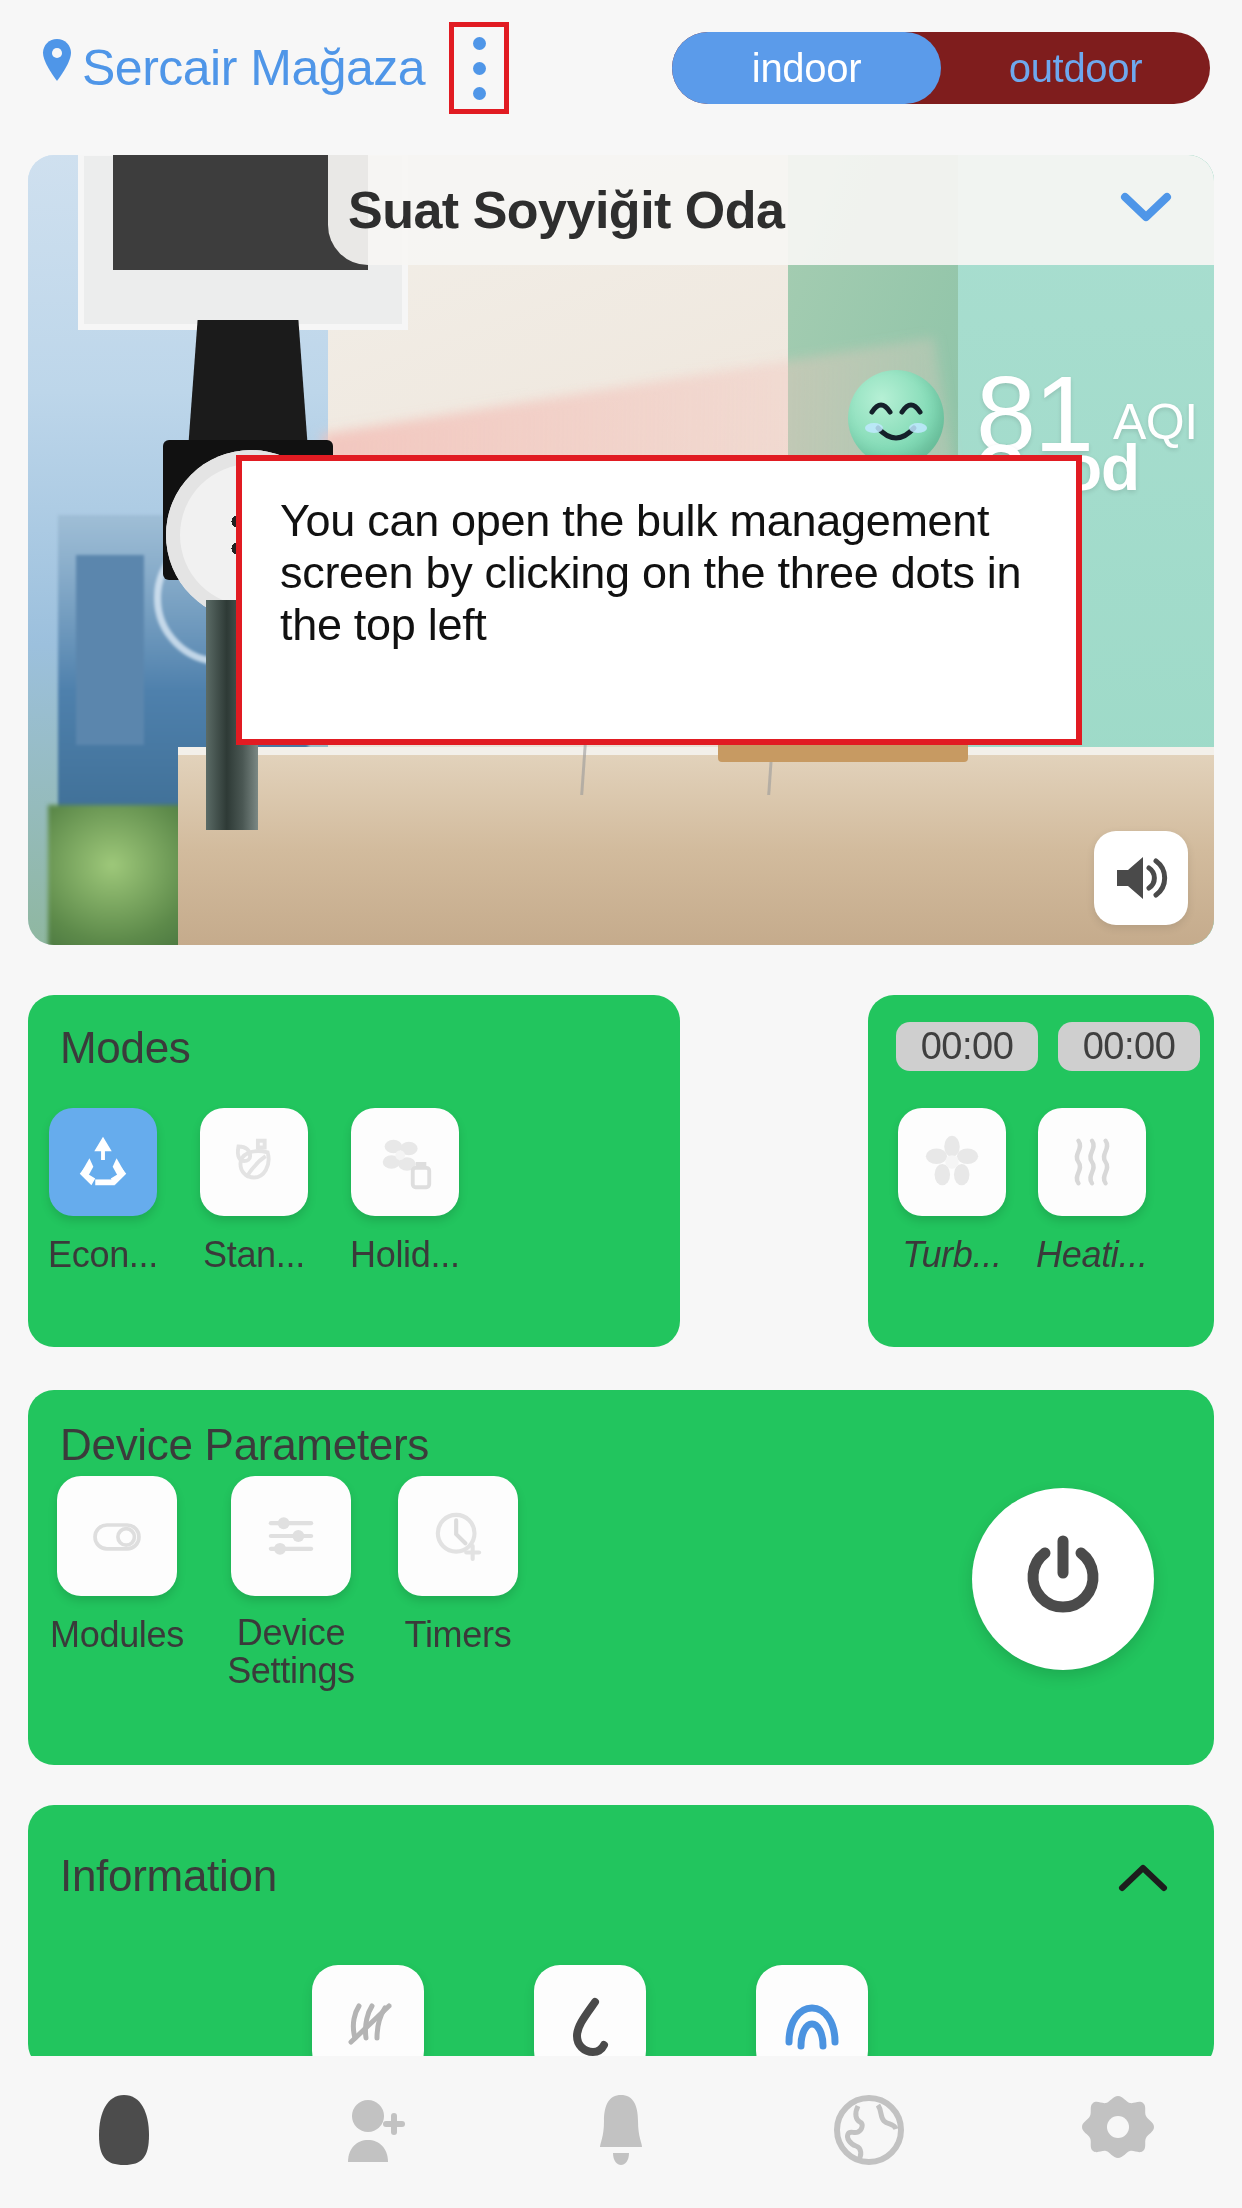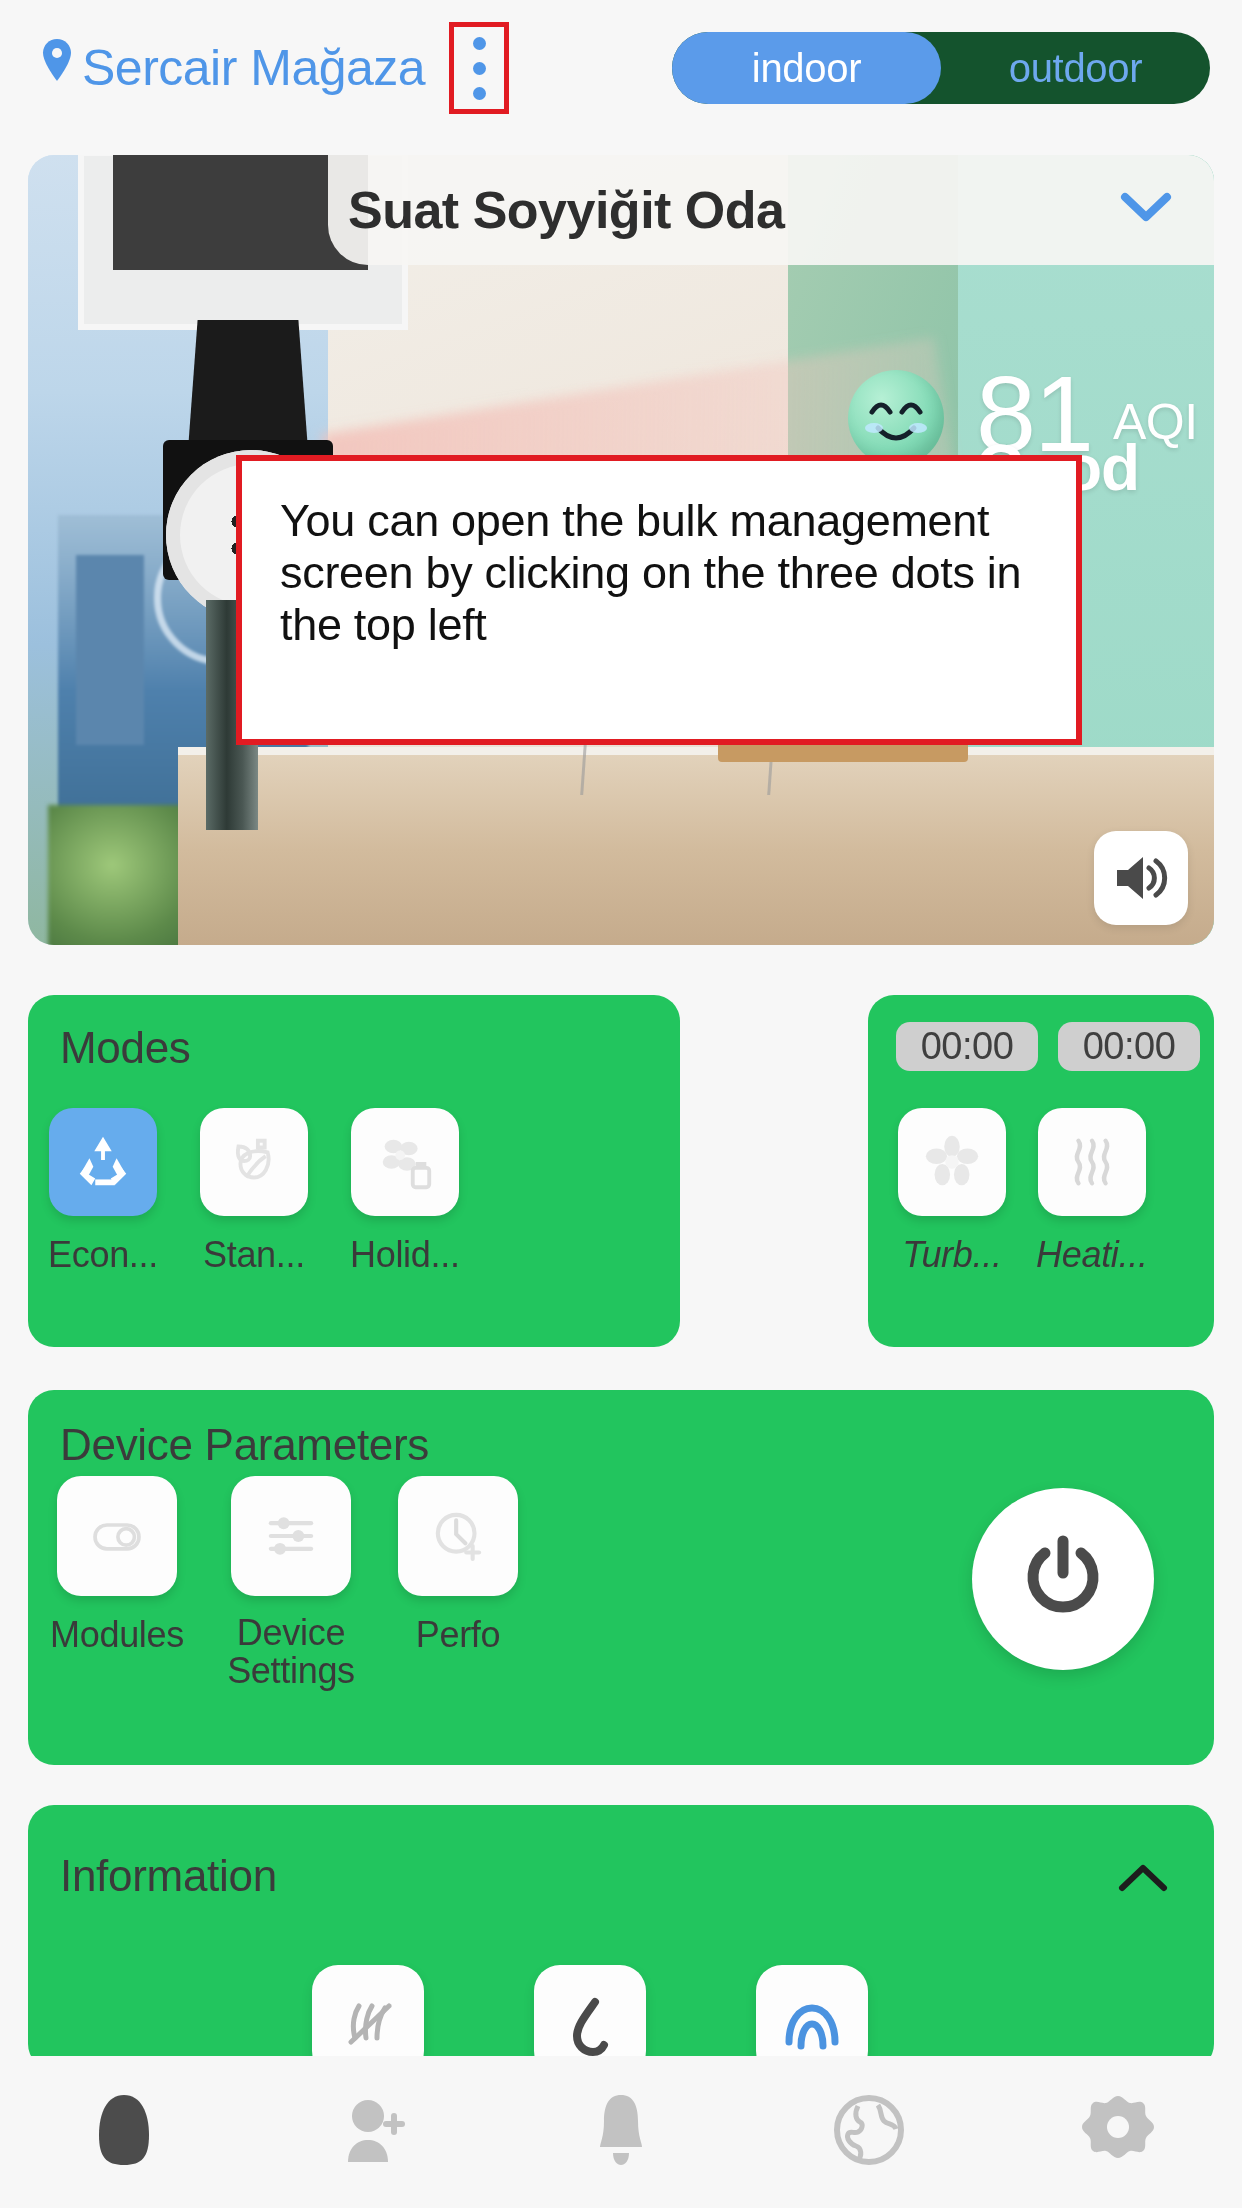--- a/index.html
+++ b/index.html
@@ -34,21 +34,21 @@
     width: 60px; height: 92px;
     display: flex; flex-direction: column;
     align-items: center; justify-content: center; gap: 12px;
     border: 5px solid #e11b22; background: transparent;
   }
   .dots-btn i { width: 13px; height: 13px; border-radius: 50%; background: #4f96e8; display: block; }
 
   .seg {
     position: absolute; left: 672px; top: 32px;
     width: 538px; height: 72px;
-    background: #14532d; border-radius: 36px;
+    background: #7f1d1d; border-radius: 36px;
     display: flex; align-items: center;
   }
   .seg-item {
     flex: 1; height: 72px; border-radius: 36px;
     display: flex; align-items: center; justify-content: center;
     font-size: 40px; color: #6ea8ee; letter-spacing: -0.3px;
   }
   .seg-item.active { background: #5b9bea; color: #ffffff; }
 
   
@@ -493,21 +493,21 @@
       <div class="tile">
         <svg width="66" height="66" viewBox="0 0 72 72">
           <circle cx="34" cy="33" r="20" fill="none" stroke="#e2e2e2" stroke-width="4.5"></circle>
           <path d="M34 19 v15 l10 10" stroke="#dcdcdc" stroke-width="4.5" fill="none" stroke-linecap="round"></path>
           <g stroke="#e2e2e2" stroke-width="4.5" stroke-linecap="round">
             <line x1="52" y1="47" x2="52" y2="61"></line>
             <line x1="45" y1="54" x2="59" y2="54"></line>
           </g>
         </svg>
       </div>
-      <div class="tile-label">Perfo</div>
+      <div class="tile-label">Timers</div>
     </div>
   </div>
   <div class="power-btn">
     <span>
       <svg width="96" height="96" viewBox="0 0 96 96">
         <path d="M30 24 a30 30 0 1 0 36 0" stroke="#4b4b4b" stroke-width="11" fill="none" stroke-linecap="round"></path>
         <line x1="48" y1="12" x2="48" y2="44" stroke="#4b4b4b" stroke-width="11" stroke-linecap="round"></line>
       </svg>
     </span>
   </div>

